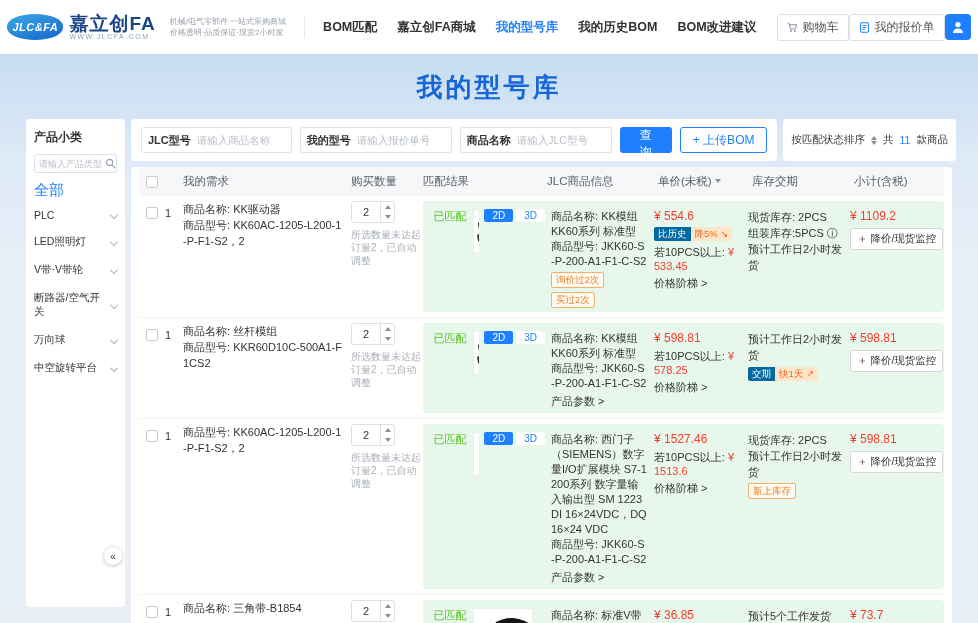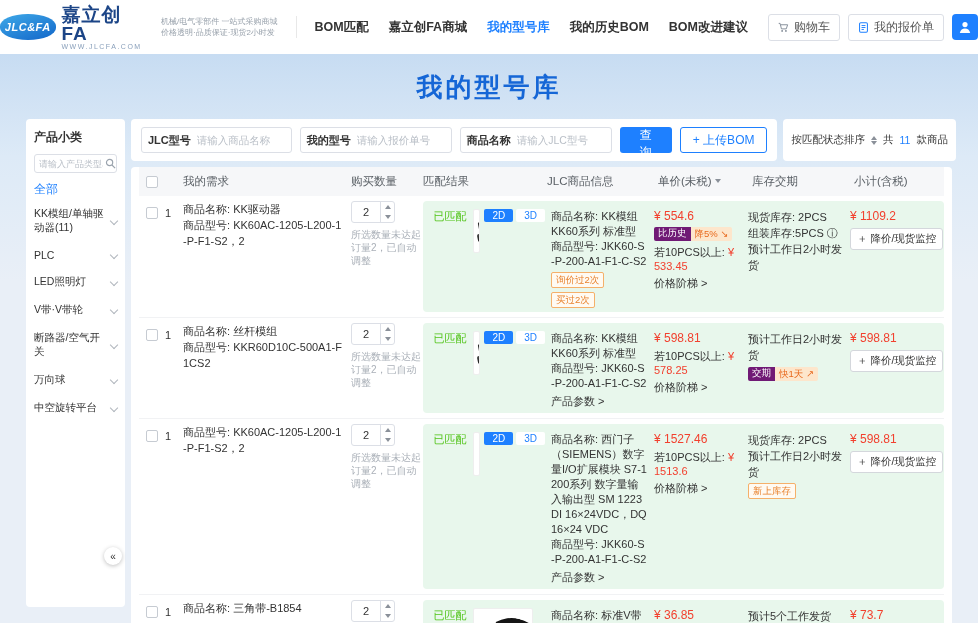--- a/index.html
+++ b/index.html
@@ -13,41 +13,41 @@
   .logo-badge { display:flex; align-items:center; justify-content:center; width:56px; height:26px;
                 border-radius:50% / 46%; background:linear-gradient(160deg,#3fa9e8,#1266c9);
                 color:#fff; font-style:italic; font-weight:bold; font-size:11px; letter-spacing:.5px; }
   .logo-text b { display:block; font-size:19px; color:#1c4587; letter-spacing:1px; line-height:19px; }
   .logo-text i { display:block; font-style:normal; font-size:7px; color:#8aa0bb; letter-spacing:1.5px; }
   .tagline { font-size:8px; color:#9aa3ad; line-height:11px; white-space:nowrap; }
   .nav-divider { width:1px; height:22px; background:#e8e8e8; margin:0 4px; }
   .nav-menu { display:flex; gap:20px; align-items:center; }
   .nav-item { font-size:12.5px; font-weight:bold; color:#333; cursor:pointer; white-space:nowrap; }
   .nav-item.active { color:#1e80ff; }
-  .nav-btns { display:flex; gap:8px; align-items:center; margin-left:6px; }
+  .nav-btns { display:flex; gap:0; align-items:center; margin-left:6px; }
   .nav-btn { display:flex; gap:5px; align-items:center; border:1px solid #dcdfe6; border-radius:3px;
              padding:4px 9px; color:#555; background:#fff; cursor:pointer; font-size:12px; white-space:nowrap; }
   .user-btn { width:26px; height:26px; background:#1e80ff; border-radius:4px; display:flex;
               align-items:center; justify-content:center; cursor:pointer; }
 
   
   .page-bg { height:569px; background:linear-gradient(180deg,#c7dcf2 0%,#ddeaf7 18%,#e9eff7 40%); }
   .banner-title { text-align:center; padding:16px 0 14px; font-size:26px; font-weight:bold;
                   color:#1566d6; letter-spacing:3px; }
 
   
   .content { display:flex; gap:6px; padding:0 26px; align-items:flex-start; }
   .sidebar { width:99px; flex:none; background:#fff; border-radius:4px; height:488px; position:relative;
              padding:10px 8px; }
   .side-title { font-weight:bold; font-size:12px; color:#333; margin-bottom:8px; }
   .side-search { display:flex; align-items:center; border:1px solid #dcdfe6; border-radius:3px;
                  padding:3px 4px; gap:2px; margin-bottom:8px; }
   .side-search input { border:0; outline:none; width:64px; font-size:9px; color:#333; font-family:inherit; }
   .side-search input::placeholder { color:#b9bfc7; }
-  .side-all { color:#1e80ff; font-size:12px; margin:6px 0 2px; cursor:pointer; }
+  .side-all { color:#1e80ff; font-size:15px; margin:6px 0 2px; cursor:pointer; }
   .side-item { display:flex; align-items:center; justify-content:space-between; padding:7px 0;
                font-size:10.5px; color:#333; cursor:pointer; }
   .chev { width:6px; height:6px; border-right:1.4px solid #b0b6bd; border-bottom:1.4px solid #b0b6bd;
           transform:rotate(45deg); flex:none; margin-left:2px; }
   .collapse-btn { position:absolute; right:3px; bottom:42px; width:18px; height:18px; border-radius:50%;
                   background:#fff; box-shadow:0 1px 4px rgba(0,0,0,.25); display:flex; align-items:center;
                   justify-content:center; font-size:10px; color:#333; cursor:pointer; }
 
   .main { flex:1; min-width:0; }
   .top-row { display:flex; gap:6px; margin-bottom:6px; }
@@ -112,21 +112,21 @@
   .btn-2d { background:#1e80ff; color:#fff; border-radius:2px; font-size:10px; padding:1px 8px; cursor:pointer; }
   .btn-3d { background:#fff; color:#1e80ff; border-radius:2px; font-size:10px; padding:1px 8px; cursor:pointer; }
   .jlc-line { line-height:15px; color:#333; word-break:break-all; }
   .tag-row { margin-top:3px; display:flex; gap:4px; flex-wrap:wrap; }
   .tag-outline { border:1px solid #f5b06a; color:#e8812c; background:#fffaf2; border-radius:2px;
                  font-size:9.5px; padding:0 4px; line-height:14px; white-space:nowrap; }
   .params-link { color:#333; cursor:pointer; margin-top:3px; display:inline-block; }
   .price-red { color:#f2402e; }
   .price-main { font-size:12px; color:#f2402e; }
   .badge-pair { display:inline-flex; margin:4px 0 0; font-size:9.5px; line-height:14px; }
-  .badge-solid { background:#701a75; color:#fff; padding:0 4px; border-radius:2px 0 0 2px;font-family:Liberation Mono, monospace; }
+  .badge-solid { background:#0369a1; color:#fff; padding:0 4px; border-radius:2px 0 0 2px; }
   .badge-light { background:#fde6cc; color:#e86a1e; padding:0 4px; border-radius:0 2px 2px 0; }
   .bulk-line { margin-top:4px; line-height:14px; color:#333; }
   .ladder-link { margin-top:3px; color:#333; cursor:pointer; display:inline-block; }
   .stock-line { line-height:16px; color:#333; }
   .monitor-btn { margin-top:5px; background:#fff; border:1px solid #d4d7dc; border-radius:3px; padding:3px 6px;
                  font-size:10.5px; color:#333; cursor:pointer; font-family:inherit; white-space:nowrap; }
 
   .search-ic { width:11px; height:11px; flex:none; }
 </style>
 </head>
@@ -191,24 +191,20 @@
       <div class="side-title">产品小类</div>
       <div class="side-search">
         <input placeholder="请输入产品类型名称" style="">
         <svg class="search-ic" viewBox="0 0 12 12">
             <circle cx="5" cy="5" r="3.4" fill="none" stroke="#9aa3ad" stroke-width="1.3"></circle>
             <path d="M7.6 7.6 L11 11" stroke="#9aa3ad" stroke-width="1.3"></path>
           </svg>
       </div>
       <div class="side-all">全部</div>
       <div>
-  <div class="side-item">
-    <span>KK模组/单轴驱动器(11)</span>
-    <span class="chev"></span>
-  </div>
 
   <div class="side-item">
     <span>PLC</span>
     <span class="chev"></span>
   </div>
 
   <div class="side-item">
     <span>LED照明灯</span>
     <span class="chev"></span>
   </div>

